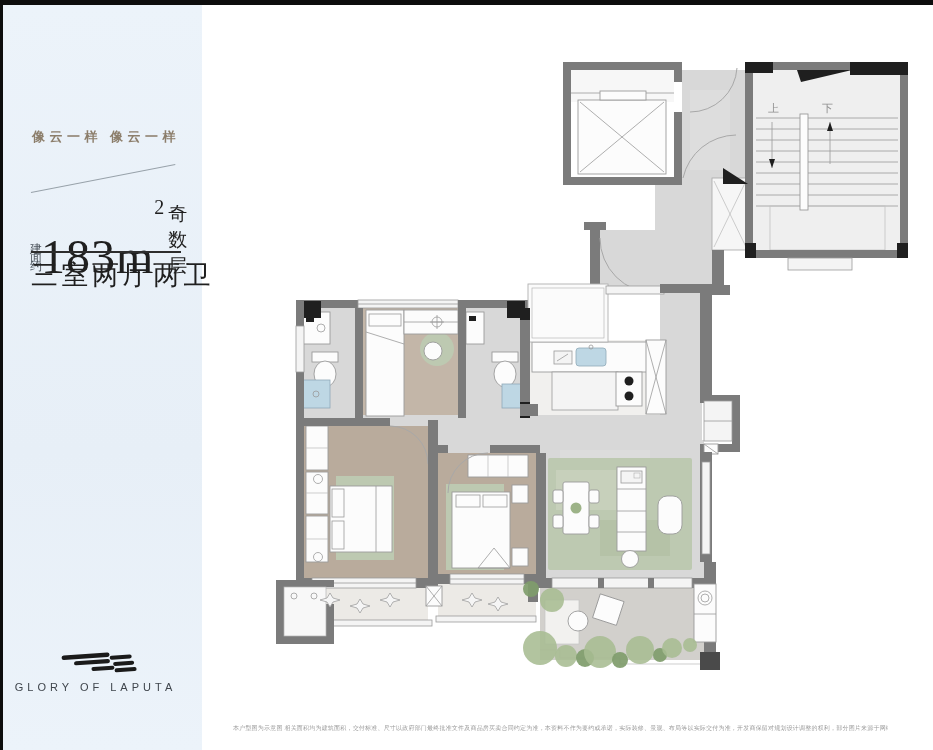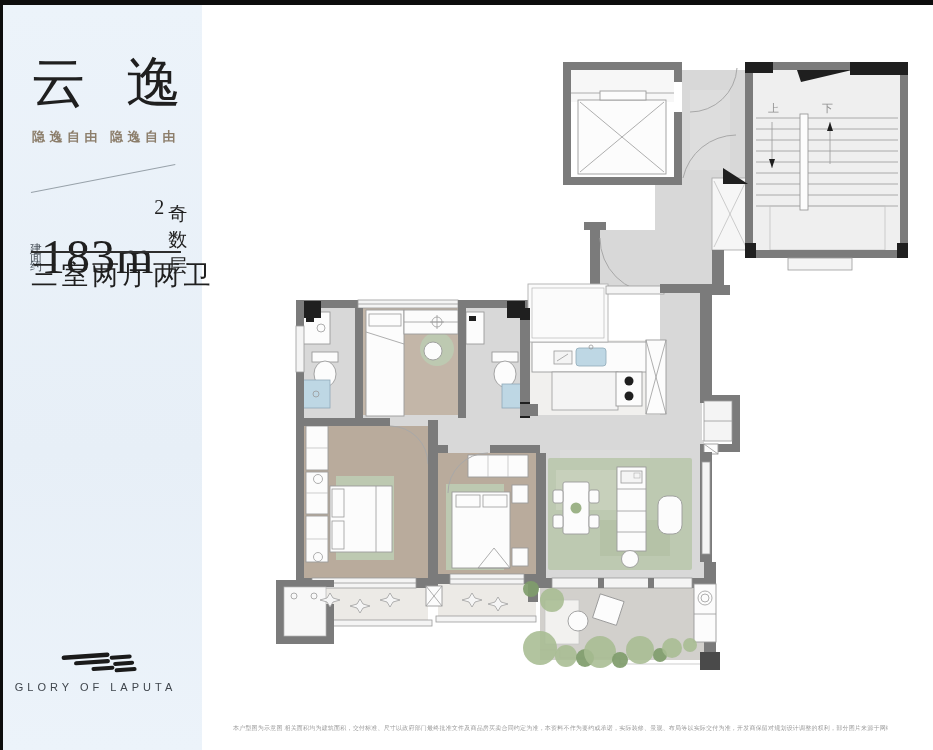--- a/index.html
+++ b/index.html
@@ -378,22 +378,21 @@
         <circle class="treeD" cx="620" cy="660" r="8"></circle>
         <circle class="tree" cx="640" cy="650" r="14"></circle>
         <circle class="treeD" cx="660" cy="655" r="7"></circle>
         <circle class="tree" cx="672" cy="648" r="10"></circle>
         <circle class="tree" cx="690" cy="645" r="7"></circle>
       </g>
     </g>
   </svg>
 
   <div class="sidebar">
-    <div class="sb-title">云逸</div>
-    <div class="sb-sub">隐逸自由 隐逸自由</div>
+    <div class="sb-sub">像云一样 像云一样</div>
     <div class="sb-diag"></div>
     <div class="sb-area">
       <span class="pfx">建面约</span>
       <span class="val">183m</span>
       <span class="sup">2</span>
       <span class="sfx">奇数层</span>
     </div>
     <div class="sb-rule"></div>
     <div class="sb-layout">三室两厅两卫</div>
     <svg class="sb-logo" width="90" height="34" viewBox="0 0 90 34">

